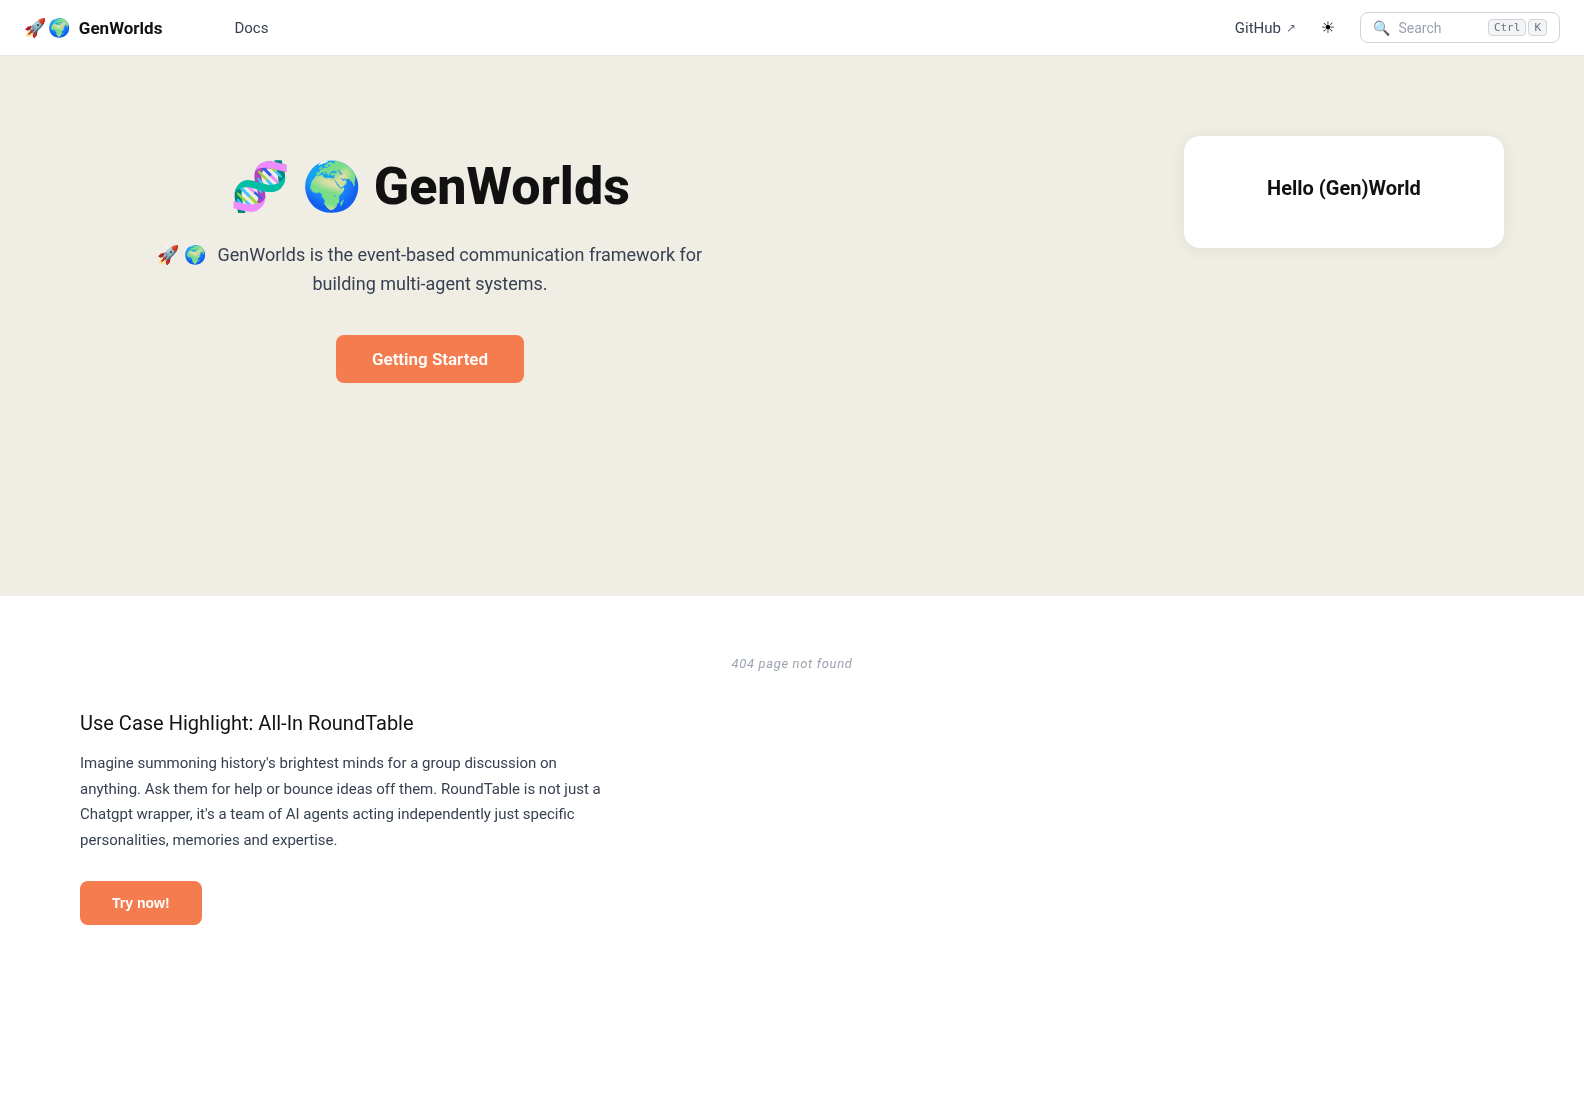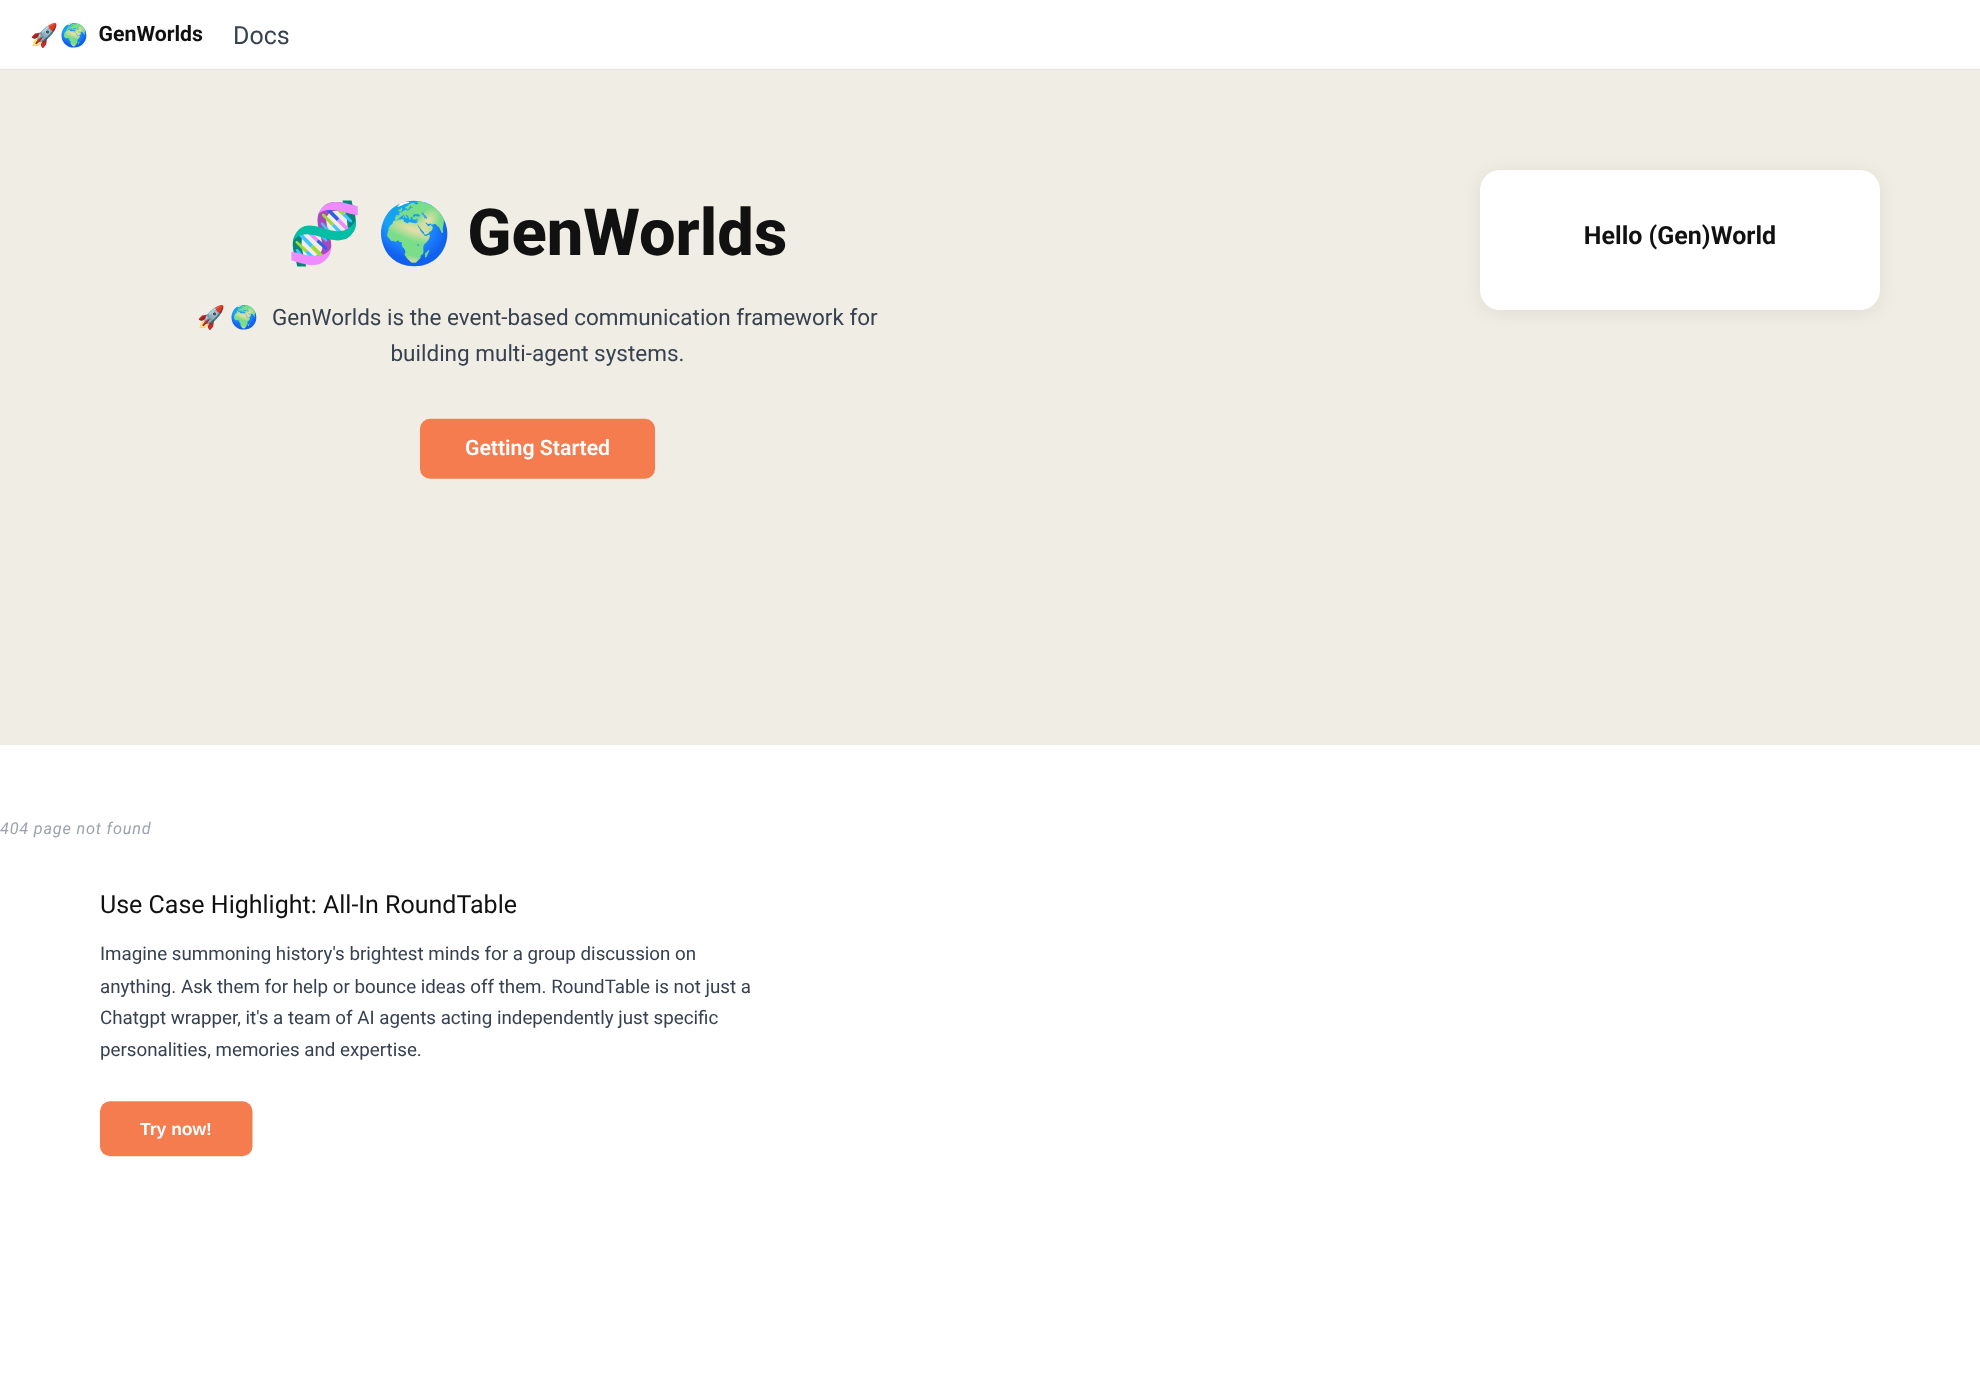--- a/index.html
+++ b/index.html
@@ -57,24 +57,25 @@
       font-size: 18px;
     }
 
     .logo-text {
       font-size: 17px;
       font-weight: 700;
       color: #111;
     }
 
     .nav-docs {
-      font-size: 20px;
+      font-size: 15px;
       color: #374151;
       cursor: pointer;
       text-decoration: none;
+      margin-left: 48px;
     }
 
     .navbar-right {
       display: flex;
       align-items: center;
       gap: 16px;
     }
 
     .github-link {
       display: flex;
@@ -236,21 +237,21 @@
     }
 
     
     .lower-section {
       background: #fff;
       padding: 0;
     }
 
     .not-found-bar {
       display: flex;
-      justify-content: flex-start;
+      justify-content: center;
       align-items: center;
       padding: 60px 0 20px 0;
     }
 
     .not-found-text {
       font-size: 13px;
       color: #9ca3af;
       letter-spacing: 0.05em;
       font-style: italic;
     }
@@ -291,20 +292,37 @@
 <nav class="navbar">
   <div class="navbar-left">
     <a class="logo-container">
       <span class="logo-icon">
         <span class="logo-rocket">🚀</span>
         <span class="logo-globe">🌍</span>
       </span>
       <span class="logo-text">GenWorlds</span>
     </a>
     <a class="nav-docs">Docs</a>
+  </div>
+  <div class="navbar-right">
+    <a class="github-link">
+      <span>GitHub</span>
+      <span class="github-external-icon">↗</span>
+    </a>
+    <button class="theme-toggle">
+      <span>☀</span>
+    </button>
+    <div class="search-bar">
+      <span class="search-icon">🔍</span>
+      <span class="search-text">Search</span>
+      <span class="search-kbd">
+        <span class="kbd">Ctrl</span>
+        <span class="kbd">K</span>
+      </span>
+    </div>
   </div>
 </nav>
 
 <section class="hero-section">
   <div class="hero-left">
     <div class="hero-title">
       <span class="hero-title-emoji">🧬</span>
       <span class="hero-title-globe">🌍</span>
       <span class="hero-title-text">GenWorlds</span>
     </div>

